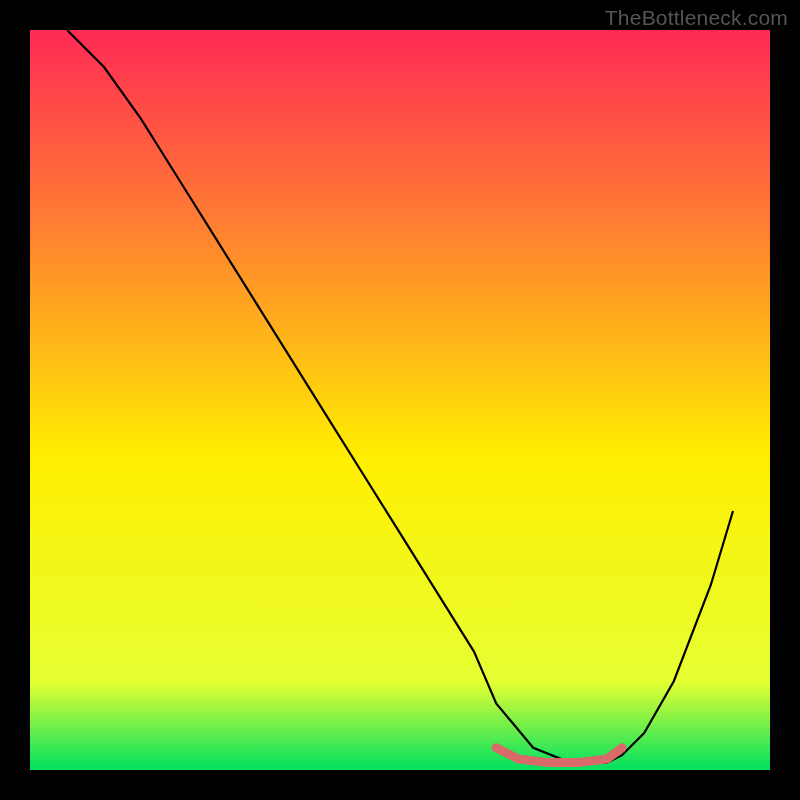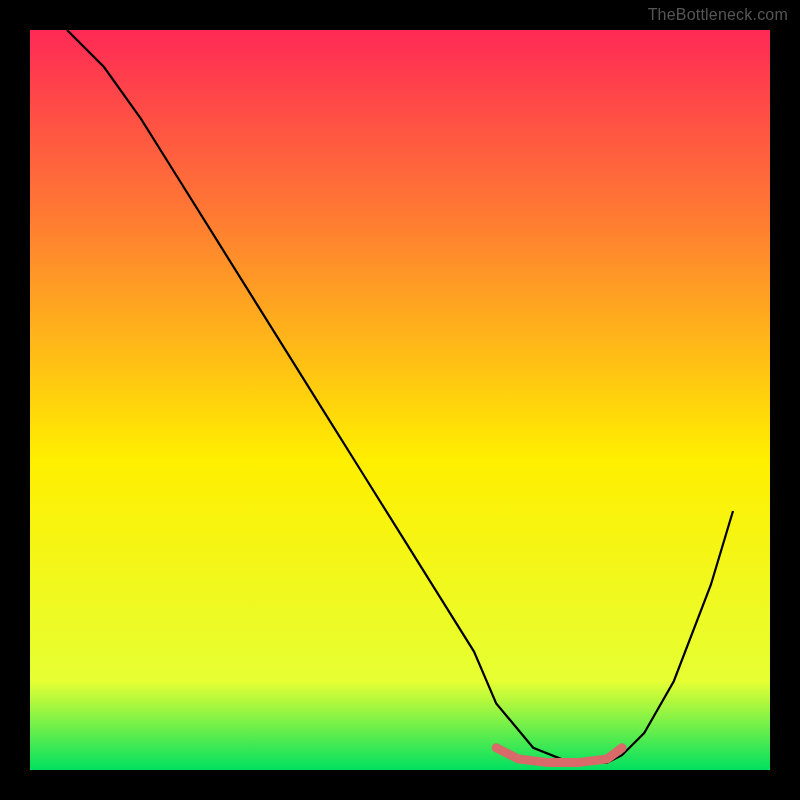--- a/index.html
+++ b/index.html
@@ -9,21 +9,21 @@
     width: 800px;
     height: 800px;
     position: relative;
     font-family: Arial, Helvetica, sans-serif;
   }
   .watermark {
     position: absolute;
     top: 6px;
     right: 12px;
     color: #555;
-    font-size: 16px;
+    font-size: 21px;
     font-weight: 400;
     z-index: 10;
     letter-spacing: 0.2px;
   }
   .plot {
     position: absolute;
     left: 0;
     top: 0;
   }
 </style>

